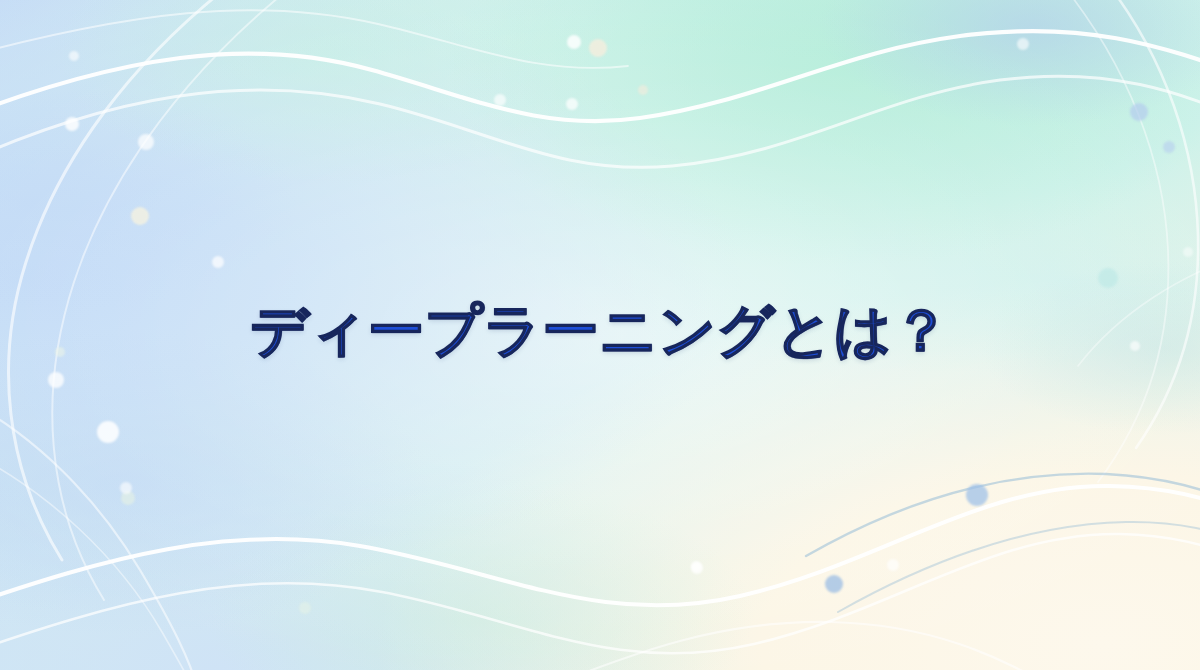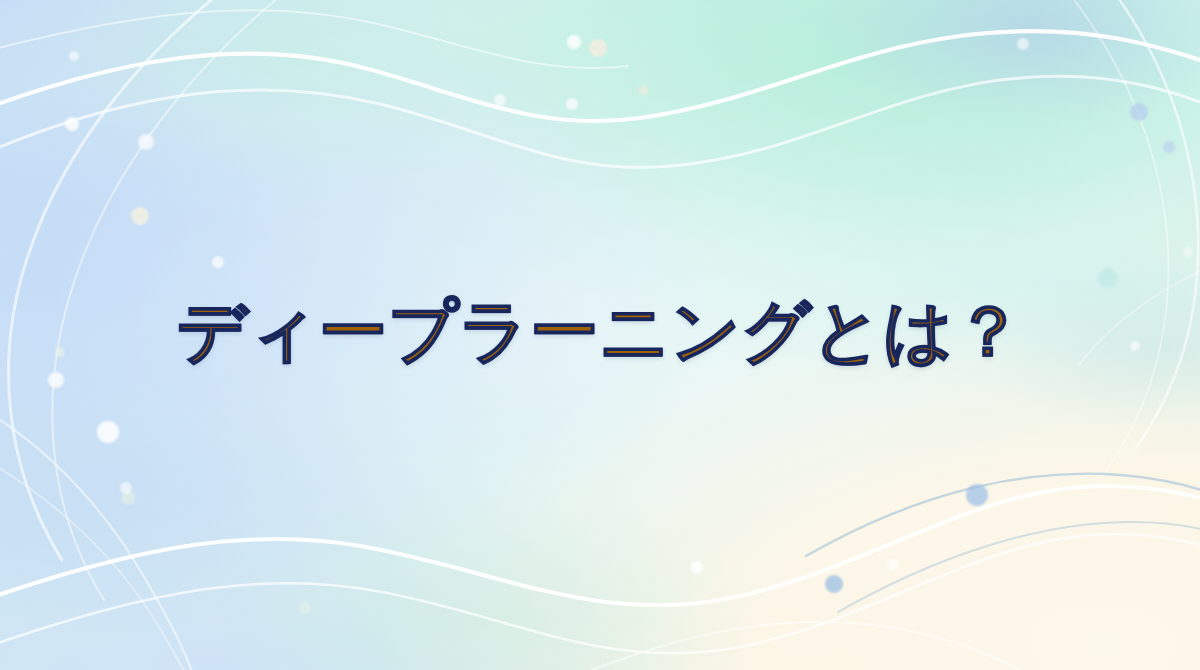--- a/index.html
+++ b/index.html
@@ -154,16 +154,16 @@
         <circle cx="697" cy="568" r="6" fill="#ffffff" opacity="0.78" filter="url(#soft-dot)"></circle>
         <circle cx="696" cy="566" r="5" fill="#ffffff" opacity="0.62" filter="url(#soft-dot)"></circle>
         <circle cx="893" cy="565" r="6" fill="#ffffff" opacity="0.66" filter="url(#soft-dot)"></circle>
         <circle cx="305" cy="608" r="6" fill="#e8f4e6" opacity="0.5" filter="url(#soft-dot)"></circle>
         <circle cx="126" cy="488" r="6" fill="#ffffff" opacity="0.6" filter="url(#soft-dot)"></circle>
         <circle cx="1188" cy="252" r="5" fill="#ffffff" opacity="0.45" filter="url(#soft-dot)"></circle>
       </g>
   </svg>
 
   <div id="title-wrap">
-    <h1 id="slide-title" style="color: #a16207; -webkit-text-stroke: 1.5px rgb(23, 38, 92); font-size: 69px;">ディープラーニングとは？</h1>
+    <h1 id="slide-title" style="color: #1d4ed8; -webkit-text-stroke: 1.5px rgb(23, 38, 92); font-size: 57px;">ディープラーニングとは？</h1>
   </div>
 
 </div>
 
 </body></html>

